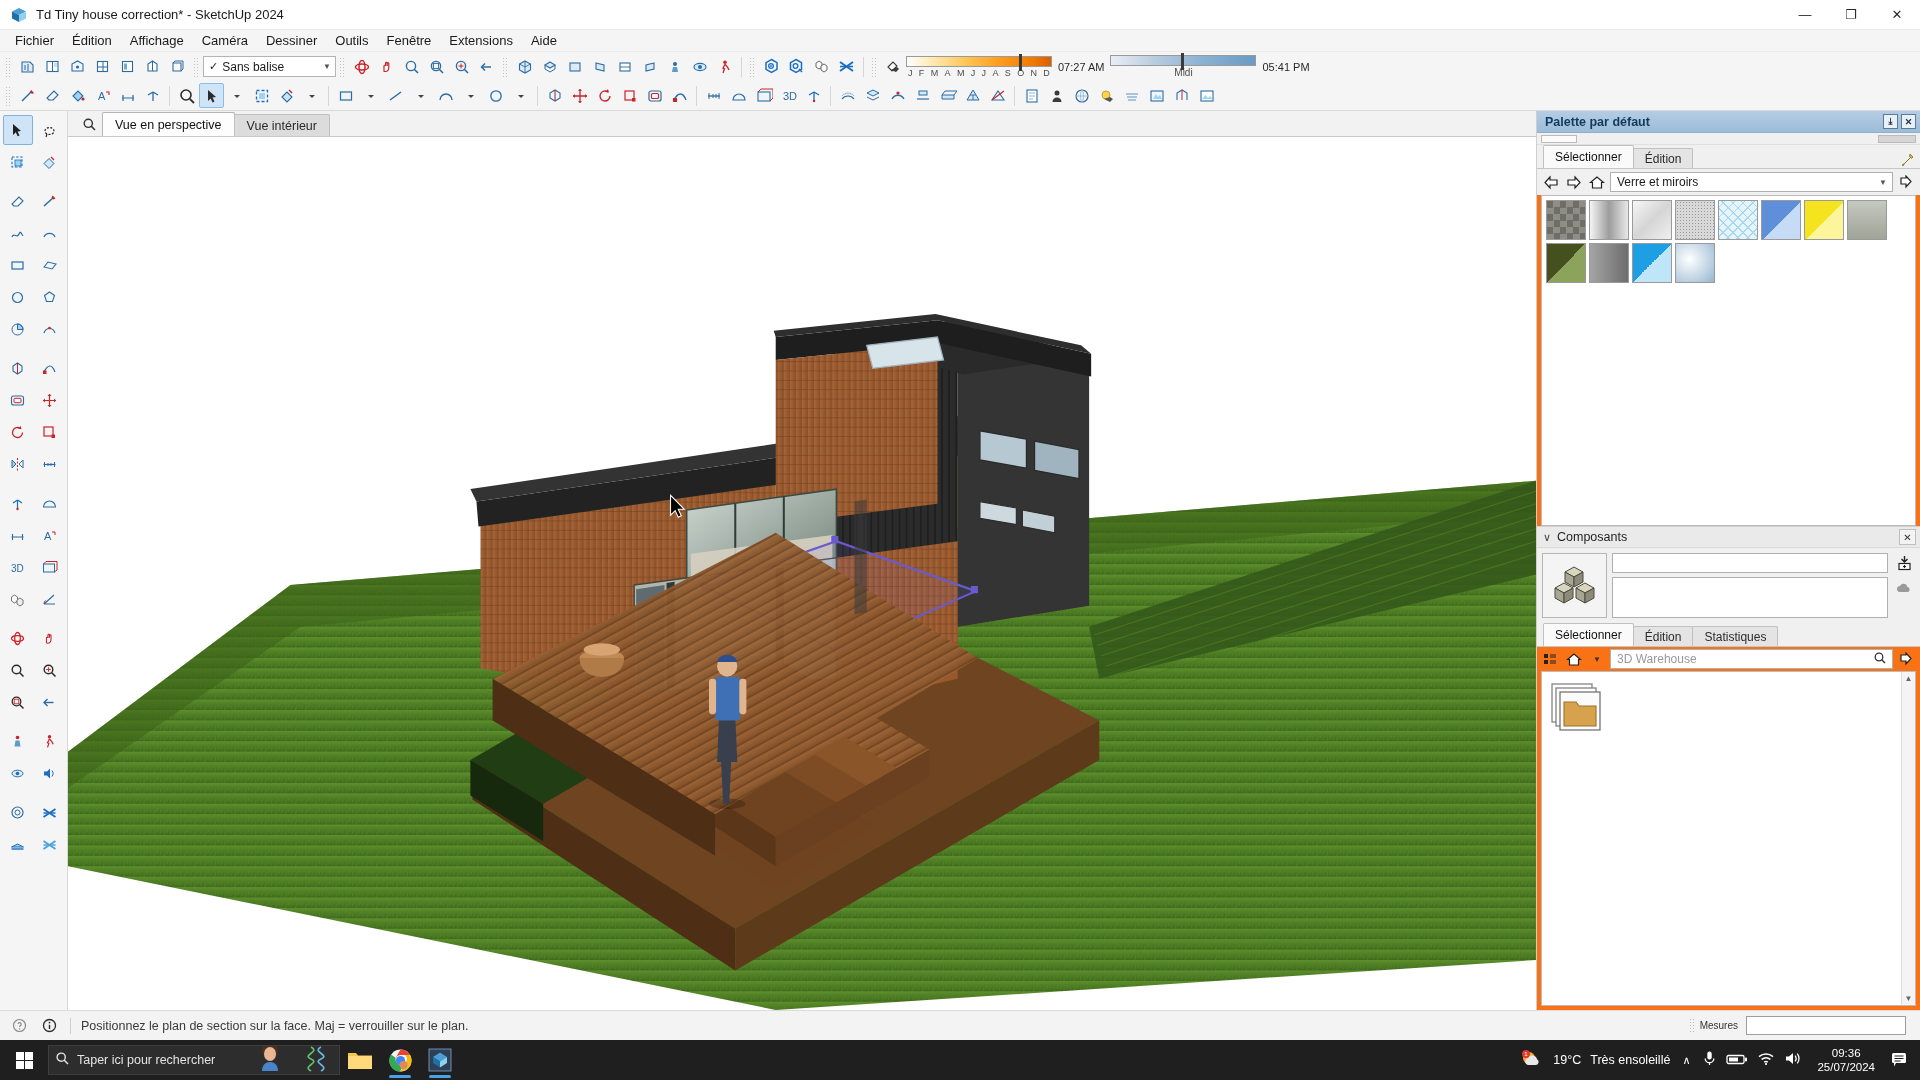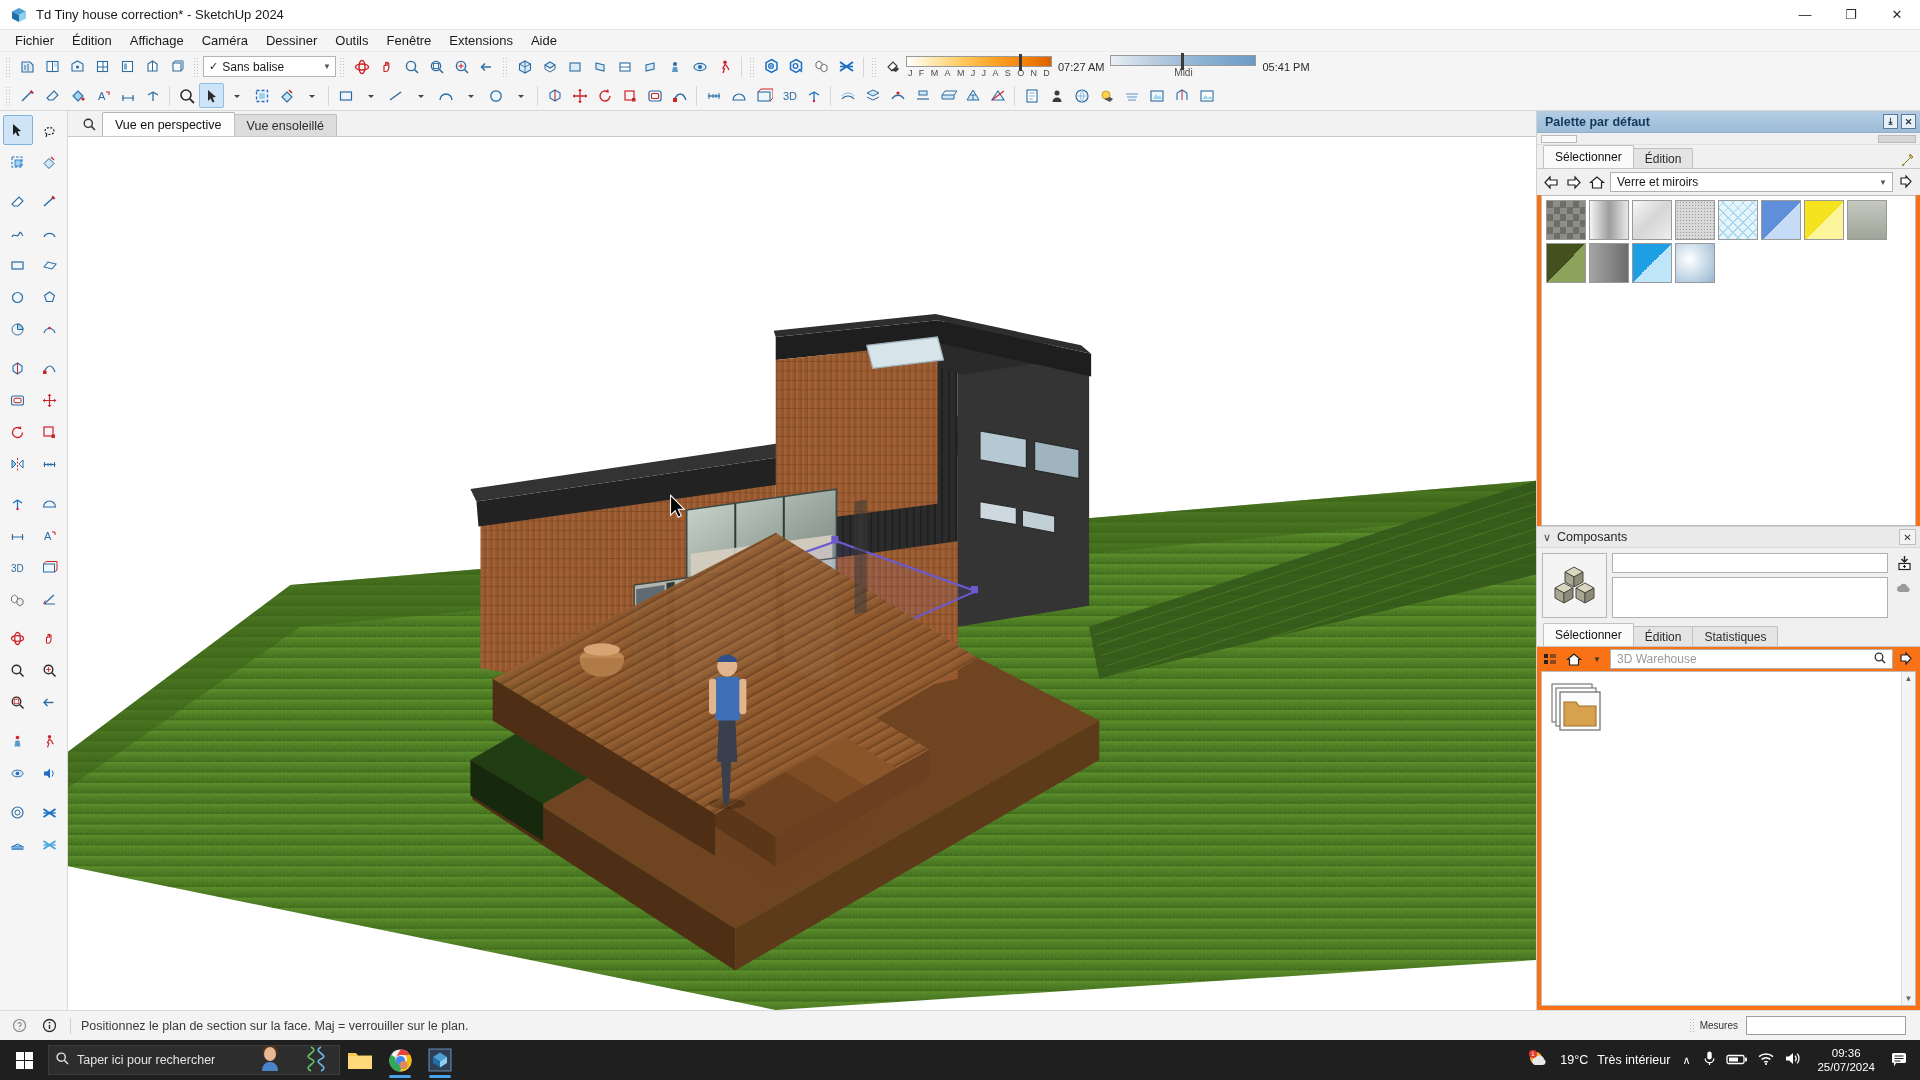--- a/index.html
+++ b/index.html
@@ -1080,21 +1080,21 @@
 
     <div class="center">
       <div class="tabsbar">
         <div class="srch-icon">
           <svg width="15" height="15" viewBox="0 0 15 15">
               <circle cx="6.3" cy="6.3" r="4.1" fill="none" stroke="#333" stroke-width="1.4"></circle>
               <path d="M9.4 9.4L13 13" stroke="#333" stroke-width="1.5"></path>
             </svg>
         </div>
         <div class="vtab act">Vue en perspective</div>
-        <div class="vtab">Vue ensoleillé</div>
+        <div class="vtab">Vue intérieur</div>
       </div>
 
       <div class="viewport">
         <svg viewBox="0 0 1452 838" preserveAspectRatio="none">
           <defs>
             <linearGradient id="grassG" x1="0" y1="0" x2="0" y2="1">
               <stop offset="0" stop-color="#5d8f2c"></stop>
                 <stop offset="1" stop-color="#3f6a1c"></stop>
             </linearGradient>
             <linearGradient id="woodG" x1="0" y1="0" x2="1" y2="0">
@@ -1486,21 +1486,21 @@
     <div class="tray">
       <span style="position:relative;">
         <svg width="24" height="20" viewBox="0 0 24 20">
             <circle cx="9" cy="9" r="6" fill="#f9a828"></circle>
             <path d="M8 16a3.6 3.6 0 0 1 0-7 4.8 4.8 0 0 1 9 1.2A3.1 3.1 0 0 1 16 16z" fill="#e8e8e8"></path>
             <circle cx="6" cy="5" r="4" fill="#e03a2f"></circle>
             <text x="6" y="7" font-size="6" font-family="Liberation Sans" fill="#fff" text-anchor="middle">1</text>
           </svg>
       </span>
       <span class="tray-txt">19°C</span>
-      <span class="tray-txt">Très intérieur</span>
+      <span class="tray-txt">Très ensoleillé</span>
       <span class="tray-txt" style="font-size:11px;padding:0 3px;">∧</span>
       <span>
         <svg width="15" height="17" viewBox="0 0 15 17">
             <rect x="5.3" y="1.5" width="4.4" height="8" rx="2.2" fill="#fff"></rect>
             <path d="M3.2 8.4a4.3 4.3 0 0 0 8.6 0M7.5 12.7V15" stroke="#fff" stroke-width="1.3" fill="none"></path>
           </svg>
       </span>
       <span>
         <svg width="22" height="14" viewBox="0 0 22 14">
             <rect x="1" y="3.5" width="17" height="8" rx="1.5" fill="none" stroke="#fff" stroke-width="1.3"></rect>

